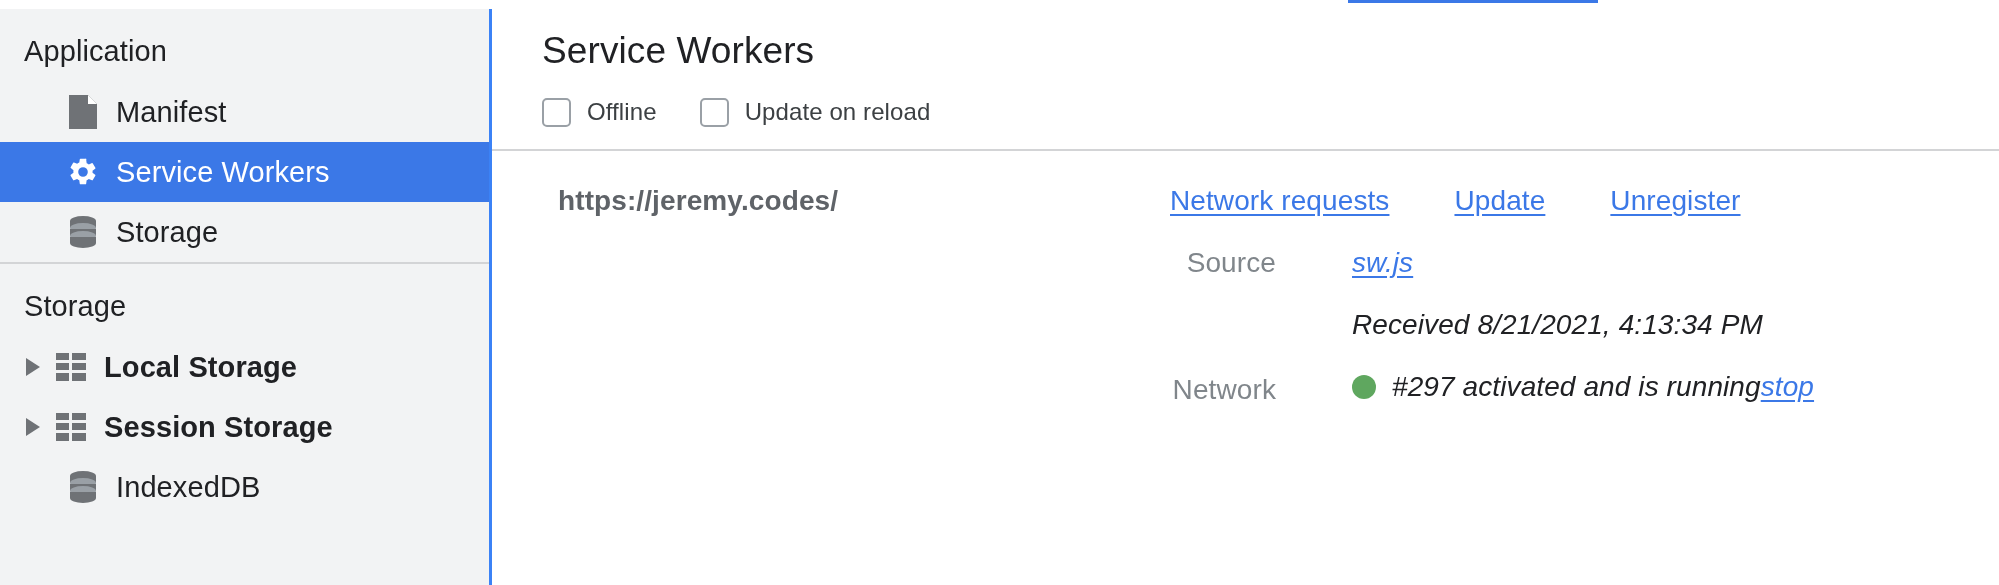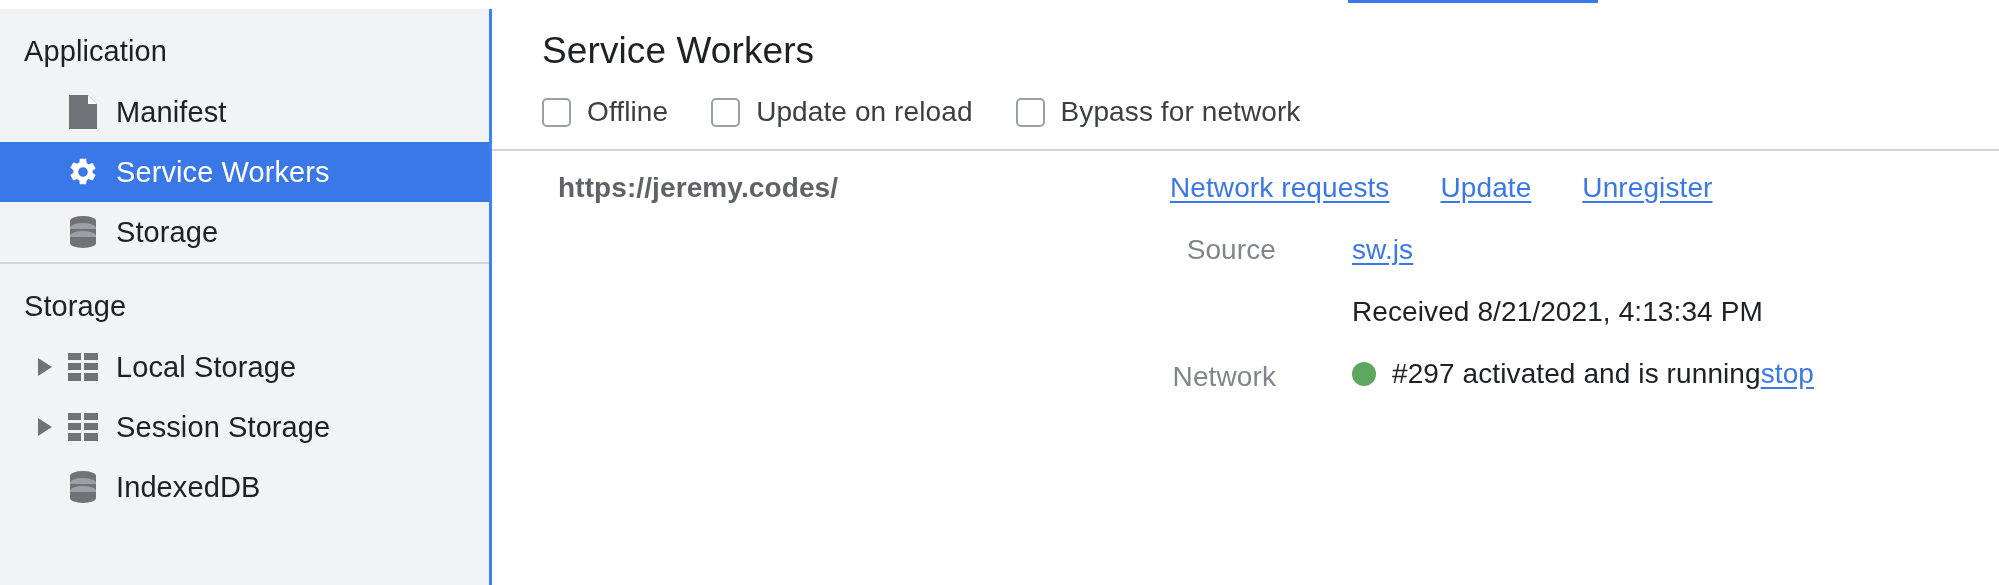--- a/index.html
+++ b/index.html
@@ -43,21 +43,21 @@
     width: 100%;
   }
   .tree-item {
     display: flex;
     align-items: center;
     height: 60px;
     padding-left: 66px;
     white-space: nowrap;
     cursor: default;
   }
-  .tree-item.has-arrow { padding-left: 32px; }
+  .tree-item.has-arrow { padding-left: 20px; font-weight: bold; }
   .tree-item.selected {
     background: #3b78e7;
   }
   .tree-item.selected .tree-label { color: #ffffff; }
   .tree-label {
     font-size: 29px;
     color: #202124;
     letter-spacing: 0.1px;
   }
   .tree-icon {
@@ -125,53 +125,53 @@
   .checkbox {
     width: 29px;
     height: 29px;
     border: 2px solid #9aa0a6;
     border-radius: 5px;
     background: #ffffff;
     flex: 0 0 29px;
     margin-right: 16px;
   }
   .toolbar-label {
-    font-size: 28px;
+    font-size: 24px;
     color: #3c4043;
     letter-spacing: 0.1px;
   }
   .panel-divider {
     height: 2px;
     background: #d3d4d6;
     margin-top: 15px;
     width: 100%;
   }
 
-  .sw-block { padding-top: 21px; position: relative; }
+  .sw-block { padding-top: 34px; position: relative; }
   .sw-header-row {
     display: flex;
     align-items: baseline;
     padding: 0 0 0 66px;
     position: relative;
     height: 52px;
   }
   .sw-origin {
     font-size: 28px;
     font-weight: bold;
     color: #5f6368;
     letter-spacing: 0.1px;
     white-space: nowrap;
   }
   .sw-actions {
     position: absolute;
     left: 678px;
     top: 0;
     display: flex;
     align-items: baseline;
-    gap: 51px;
+    gap: 65px;
     white-space: nowrap;
   }
   .link {
     font-size: 28px;
     color: #3b78e7;
     text-decoration: underline;
     text-underline-offset: 4px;
     cursor: pointer;
     letter-spacing: 0.1px;
     white-space: nowrap;
@@ -194,20 +194,21 @@
     letter-spacing: 0.1px;
     white-space: nowrap;
   }
   .field-value {
     font-size: 28px;
     color: #202124;
     display: flex;
     align-items: center;
     letter-spacing: 0.1px;
     white-space: nowrap;
+    font-style: italic;
   }
   .status-dot {
     width: 24px;
     height: 24px;
     border-radius: 50%;
     background: #5fa75f;
     display: inline-block;
     margin-right: 16px;
     flex: 0 0 24px;
   }
@@ -324,24 +325,20 @@
 
     <div class="toolbar">
       <label class="toolbar-item">
         <span class="checkbox"></span>
         <span class="toolbar-label">Offline</span>
       </label>
       <label class="toolbar-item">
         <span class="checkbox"></span>
         <span class="toolbar-label">Update on reload</span>
       </label>
-      <label class="toolbar-item">
-        <span class="checkbox"></span>
-        <span class="toolbar-label">Bypass for network</span>
-      </label>
     </div>
 
     <div class="panel-divider"></div>
 
     <div class="sw-block">
 
       <div class="sw-header-row">
         <span class="sw-origin">https://jeremy.codes/</span>
         <span class="sw-actions">
           <span class="link">Network requests</span>

